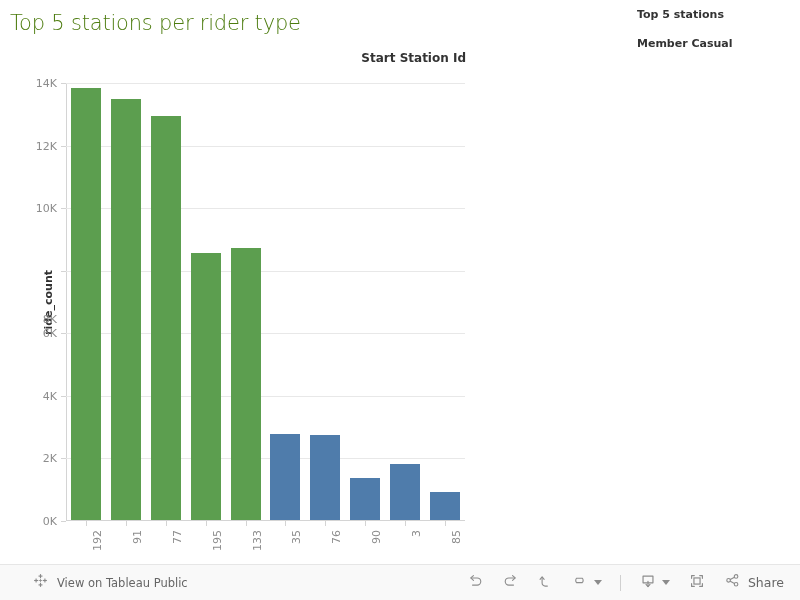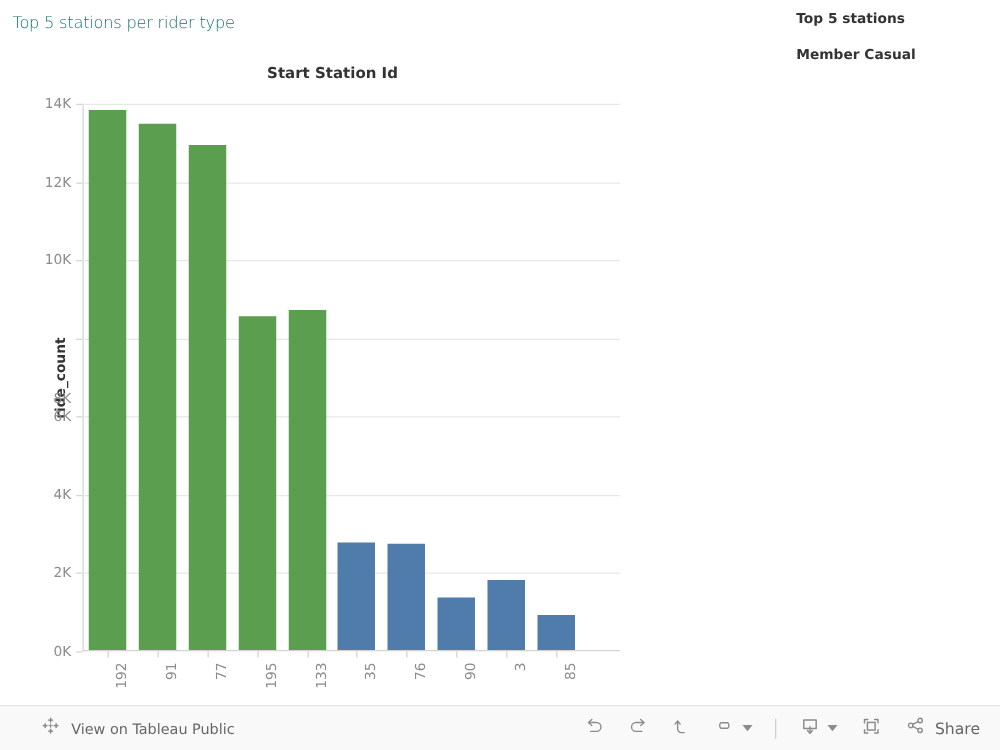--- a/index.html
+++ b/index.html
@@ -14,55 +14,54 @@
     color: #333333;
     overflow: hidden;
     position: relative;
   }
 
   
   #viz-title {
     position: absolute;
     left: 10px;
     top: 11px;
-    font-size: 13px;
+    font-size: 21px;
     font-weight: 300;
-    color: #0f766e;
+    color: #4d7c0f;
     letter-spacing: -0.2px;
     white-space: nowrap;
   }
 
   
   #chart-area {
     position: absolute;
     left: 0;
     top: 45px;
     width: 630px;
     height: 520px;
   }
 
   #column-header {
     position: absolute;
     left: 66px;
     top: 6px;
     width: 400px;
-    text-align: center;
+    text-align: right;
     font-size: 12px;
     font-weight: bold;
     color: #333333;
   }
 
   
   #plot {
     position: absolute;
     left: 66px;
     top: 38px;
     width: 399px;
     height: 438px;   
-    padding-left: 31px;
   }
 
   .gridline {
     position: absolute;
     left: 0;
     width: 100%;
     height: 1px;
     background: #e8e8e8;
   }
   .axis-baseline {

